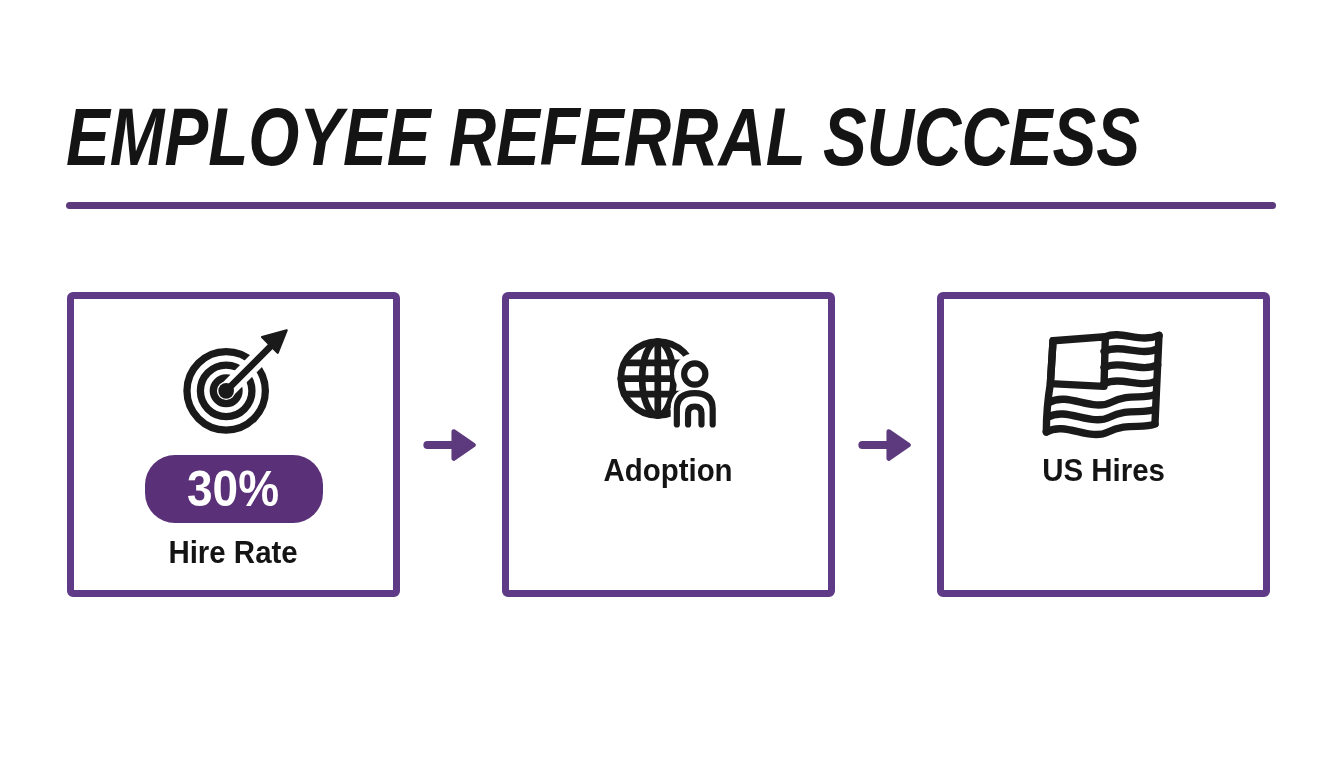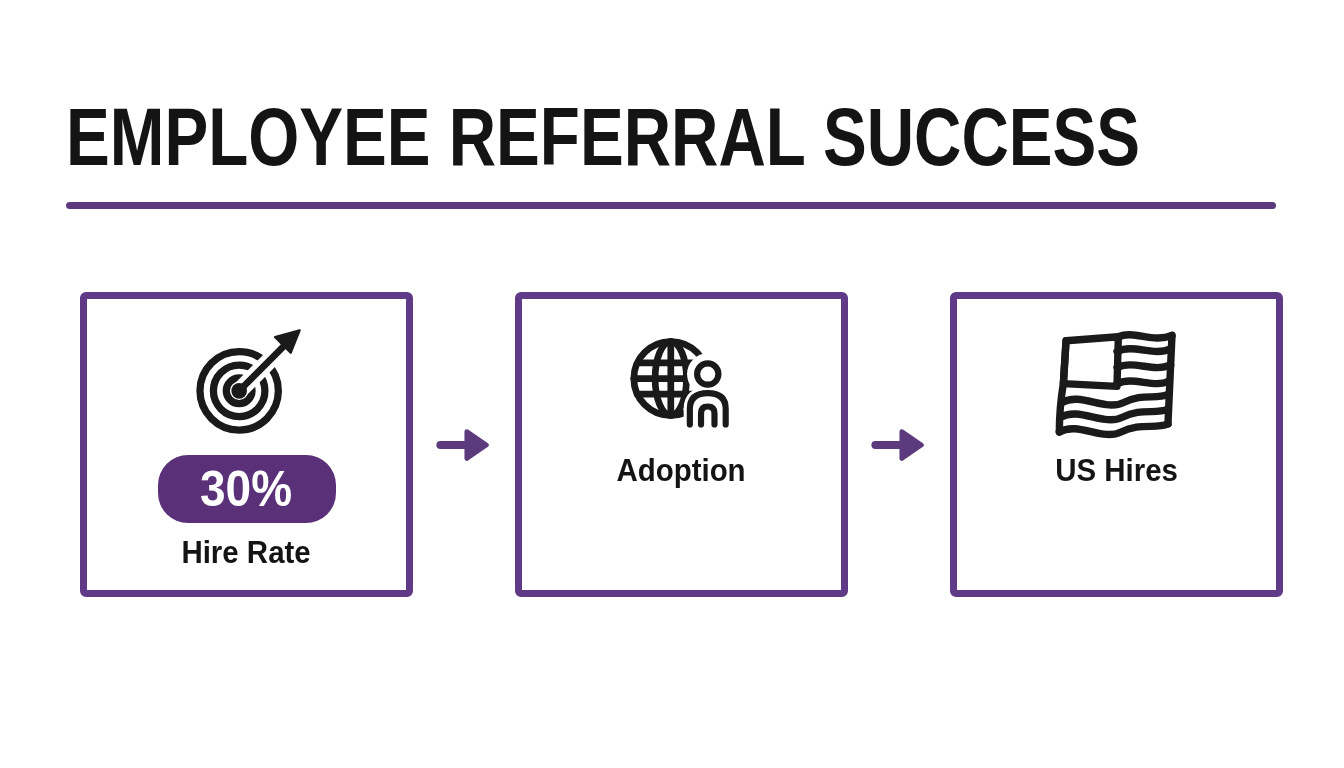--- a/index.html
+++ b/index.html
@@ -11,42 +11,42 @@
   *{margin:0;padding:0;box-sizing:border-box;}
   html,body{width:1344px;height:768px;overflow:hidden;}
   body{
     background:#ffffff;
     font-family:"Liberation Sans", sans-serif;
     color:var(--ink);
   }
   .page{width:1344px;height:768px;position:relative;}
 
   
-  .header{position:absolute;left:66px;top:96px;width:1212px;}
+  .header{position:absolute;left:66px;top:96px;width:1212px;font-style:italic;}
   .title{
     font-size:82px;
     font-weight:700;
     letter-spacing:0px;
     color:#141414;
     white-space:nowrap;
     transform:scaleX(0.80);
     transform-origin:left bottom;
     line-height:1.0;
   }
   .title-rule{
     margin-top:24px;
     width:1210px;height:7px;
     border-radius:4px;
     background:var(--accent);
   }
 
   
   .row{
     position:absolute;
-    left:80px;top:292px;
+    left:67px;top:292px;
     width:1203px;
     display:flex;
     align-items:center;
   }
   .card{
     width:333px;height:305px;
     border:7px solid var(--border);
     border-radius:6px;
     background:#fff;
     display:flex;

